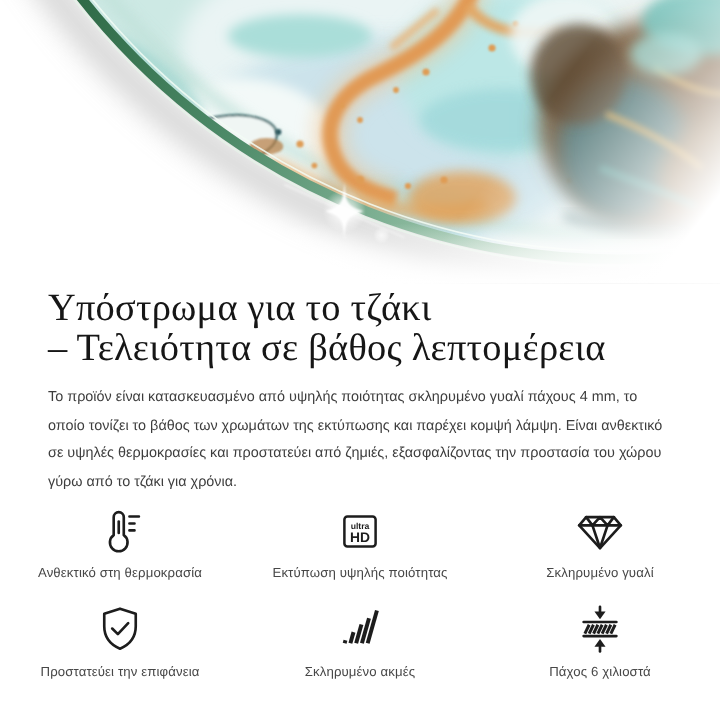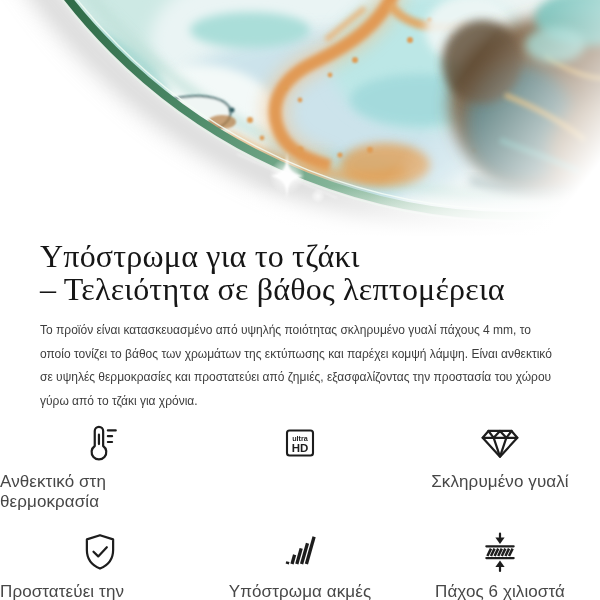--- a/index.html
+++ b/index.html
@@ -19,21 +19,21 @@
   h1 span{display:block;}
   .desc{
     font-size:12px;line-height:23.5px;color:#3d3d3d;margin:0 0 6px;
   }
   .features{
     display:grid;grid-template-columns:repeat(3,1fr);
     row-gap:17px;margin:6px 0 0;width:600px;margin-left:-40px;
   }
   .feature{display:flex;flex-direction:column;align-items:center;}
   .icon-wrap{height:44px;display:flex;align-items:flex-end;justify-content:flex-end;}
-  .feature .label{margin-top:9px;font-size:17px;color:#474747;letter-spacing:.1px;}
+  .feature .label{margin-top:9px;font-size:11px;color:#474747;letter-spacing:.1px;}
   .ic{stroke:#1d1d1d;fill:none;stroke-width:2.1;stroke-linecap:round;stroke-linejoin:round;}
   .ic-fill{fill:#1d1d1d;stroke:none;}
   .hd-small{font:700 7.2px "Liberation Sans",sans-serif;fill:#1d1d1d;}
   .hd-big{font:800 11.5px "Liberation Sans",sans-serif;fill:#1d1d1d;}
 </style>
 </head>
 <body>
 
 <div class="hero">
   <svg width="600" height="236" viewBox="0 0 600 236" aria-hidden="true">
@@ -179,20 +179,21 @@
     </div>
 
     <div class="feature">
       <div class="icon-wrap">
         <svg width="40" height="40" viewBox="0 0 40 40">
           <rect class="ic" x="7" y="7.5" width="26" height="25" rx="2.5" stroke-width="2.2"></rect>
           <text class="hd-small" x="20" y="17.5" text-anchor="middle">ultra</text>
           <text class="hd-big" x="20" y="29" text-anchor="middle">HD</text>
         </svg>
       </div>
+      <div class="label">Εκτύπωση υψηλής ποιότητας</div>
     </div>
 
     <div class="feature">
       <div class="icon-wrap">
         <svg width="42" height="42" viewBox="0 0 40 40">
           <path class="ic" d="M9,9.5 H31 L36.5,16 L20,34 L3.5,16 Z" stroke-width="2"></path>
           <path class="ic" d="M3.5,16 H36.5" stroke-width="1.8"></path>
           <path class="ic" d="M9,9.5 L14,16 L20,9.5 L26,16 L31,9.5" stroke-width="1.8"></path>
           <path class="ic" d="M14,16 L20,34 L26,16" stroke-width="1.8"></path>
         </svg>
@@ -215,21 +216,21 @@
         <svg width="40" height="40" viewBox="0 0 40 40">
           <g stroke="#1d1d1d" stroke-width="3.3" stroke-linecap="butt">
             <path d="M7.2,31 L7.9,28.6"></path>
             <path d="M12,31 L14.6,21.8"></path>
             <path d="M16.8,31 L21.2,15.4"></path>
             <path d="M21.6,31 L27.5,10.2"></path>
             <path d="M26.4,31 L34.1,3.8"></path>
           </g>
         </svg>
       </div>
-      <div class="label">Υπόστρωμα ακμές</div>
+      <div class="label">Σκληρυμένο ακμές</div>
     </div>
 
     <div class="feature">
       <div class="icon-wrap">
         <svg width="42" height="42" viewBox="0 0 40 40">
           <path class="ic" d="M20,2.5 V6" stroke-width="2.2"></path>
           <polygon class="ic-fill" points="15.6,6.2 24.4,6.2 20,12.4"></polygon>
           <path class="ic" d="M7,14.6 H33" stroke-width="1.5"></path>
           <g stroke="#1d1d1d" stroke-width="2.4" stroke-linecap="butt">
             <path d="M8,23.8 L11.4,16.8"></path>

